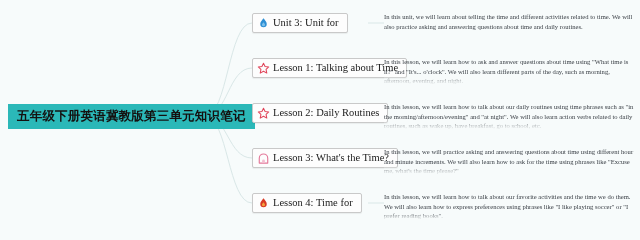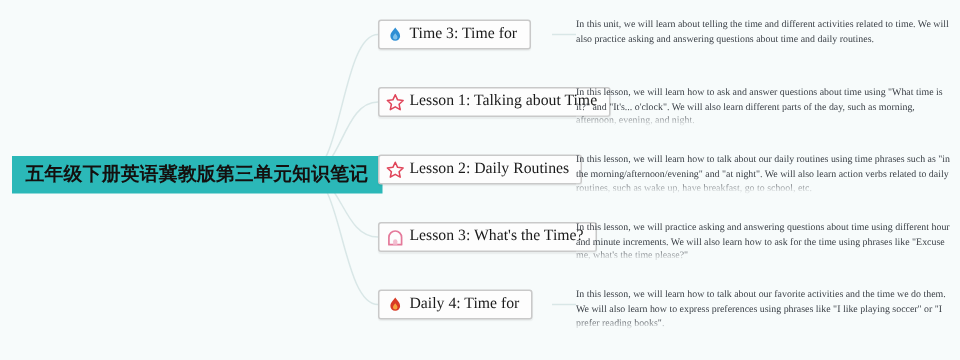--- a/index.html
+++ b/index.html
@@ -134,21 +134,21 @@
 
   <div class="root-node">
     <span>五年级下册英语冀教版第三单元知识笔记</span>
   </div>
 
   <div class="branch b0">
     <svg class="ico" viewBox="0 0 24 24">
       <path d="M12 2.5c2.2 3.4 6 6.1 6 10.4a6 6 0 0 1-12 0c0-4.3 3.8-7 6-10.4z" fill="#2e8fd4"></path>
       <path d="M12 9.5c1.1 1.7 2.8 3 2.8 5a2.8 2.8 0 0 1-5.6 0c0-2 1.7-3.3 2.8-5z" fill="#7fc1ea"></path>
     </svg>
-    <span class="blabel">Time 3: Time for</span>
+    <span class="blabel">Unit 3: Unit for</span>
   </div>
 
   <div class="branch b1">
     <svg class="ico" viewBox="0 0 24 24">
       <path d="M12 2.2l2.9 6.2 6.8.8-5 4.6 1.4 6.7-6.1-3.4-6.1 3.4L7.3 13.8l-5-4.6 6.8-.8z" fill="#fdfdfd" stroke="#e0455a" stroke-width="1.9" stroke-linejoin="round"></path>
     </svg>
     <span class="blabel">Lesson 1: Talking about Time</span>
   </div>
 
   <div class="branch b2">
@@ -164,21 +164,21 @@
       <path d="M9.4 20.5v-4.2a2.6 2.6 0 0 1 5.2 0v4.2" fill="#f3bed0"></path>
     </svg>
     <span class="blabel">Lesson 3: What's the Time?</span>
   </div>
 
   <div class="branch b4">
     <svg class="ico" viewBox="0 0 24 24">
       <path d="M12 2.5c2.2 3.4 6 6.1 6 10.4a6 6 0 0 1-12 0c0-4.3 3.8-7 6-10.4z" fill="#d83a25"></path>
       <path d="M12 9.5c1.1 1.7 2.8 3 2.8 5a2.8 2.8 0 0 1-5.6 0c0-2 1.7-3.3 2.8-5z" fill="#f4a23c"></path>
     </svg>
-    <span class="blabel">Daily 4: Time for</span>
+    <span class="blabel">Lesson 4: Time for</span>
   </div>
 
   <div class="para p0">In this unit, we will learn about telling the time and different activities related to time. We will also practice asking and answering questions about time and daily routines.</div>
   <div class="para p1 fade">In this lesson, we will learn how to ask and answer questions about time using "What time is it?" and "It's... o'clock". We will also learn different parts of the day, such as morning, afternoon, evening, and night.</div>
   <div class="para p2 fade">In this lesson, we will learn how to talk about our daily routines using time phrases such as "in the morning/afternoon/evening" and "at night". We will also learn action verbs related to daily routines, such as wake up, have breakfast, go to school, etc.</div>
   <div class="para p3 fade">In this lesson, we will practice asking and answering questions about time using different hour and minute increments. We will also learn how to ask for the time using phrases like "Excuse me, what's the time please?"</div>
   <div class="para p4 fade">In this lesson, we will learn how to talk about our favorite activities and the time we do them. We will also learn how to express preferences using phrases like "I like playing soccer" or "I prefer reading books".</div>
 
 </div>
 

